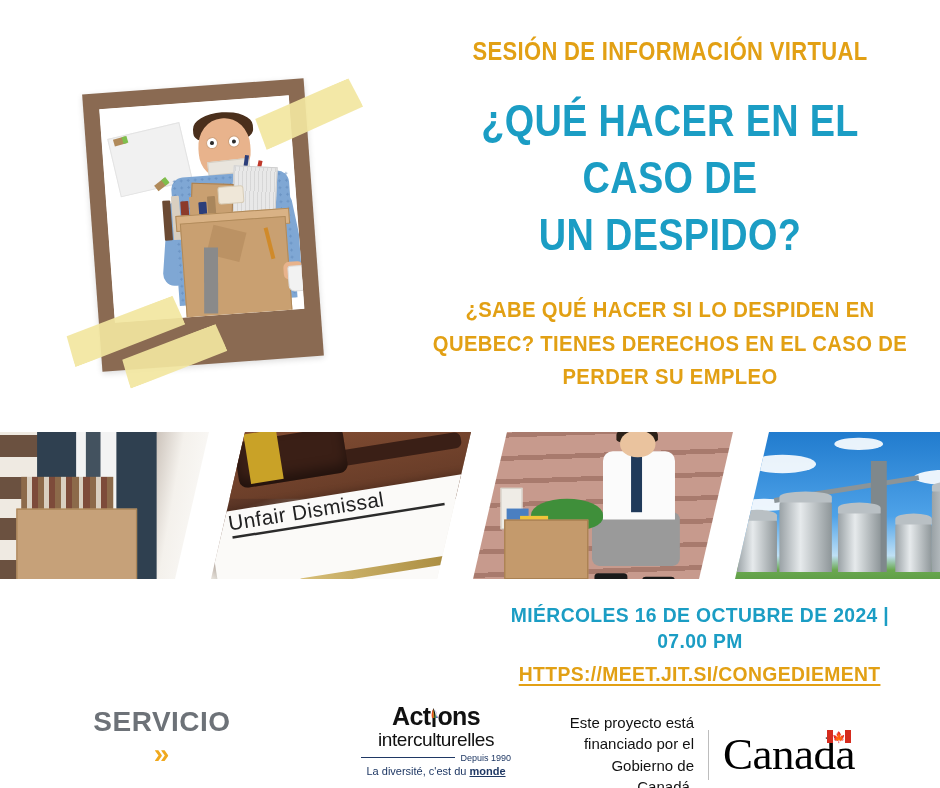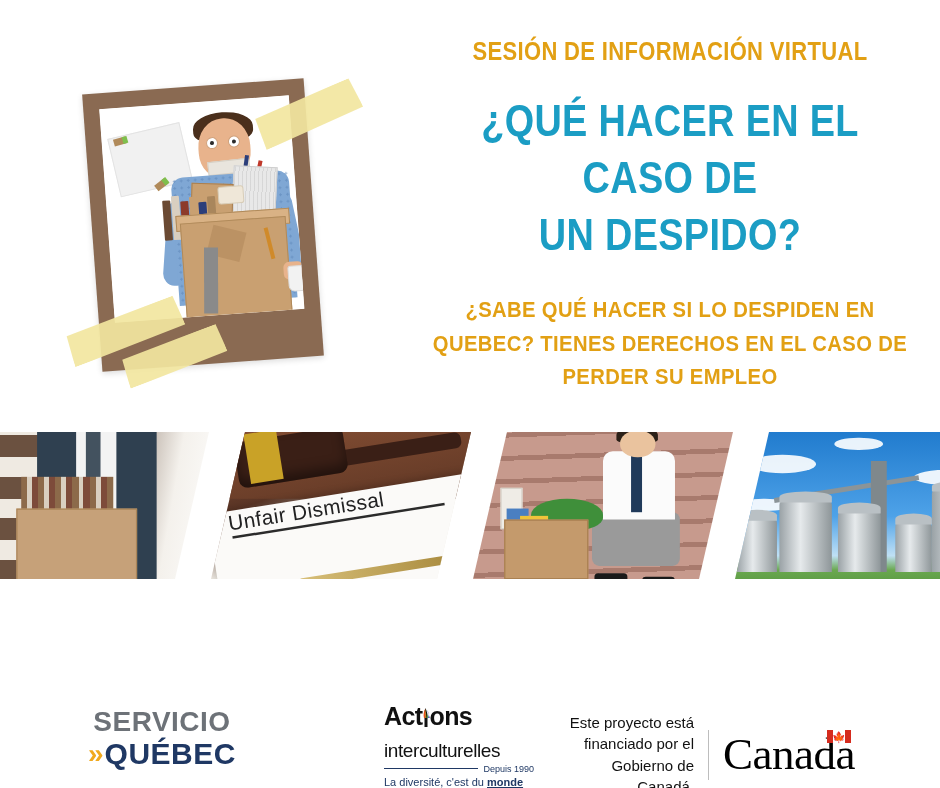--- a/index.html
+++ b/index.html
@@ -292,32 +292,33 @@
   }
   #li-bot {
     display: flex; align-items: center; justify-content: center;
     margin-top: 2px;
   }
   .chevrons { color: #F0A91E; font-size: 28px; font-weight: bold; letter-spacing: -5px; margin-right: 6px; }
   #li-quebec { font-size: 30px; font-weight: bold; color: #1F3864; letter-spacing: 0.5px; line-height: 1; }
 
   #logo-actions {
     position: absolute;
-    left: 384px;
+    left: 361px;
     top: 704px;
     width: 150px;
+    text-align: center;
   }
   #la-1 {
     font-size: 25px; font-weight: bold; color: #111; line-height: 1;
     letter-spacing: -0.6px; position: relative; display:inline-block;
   }
   .feather {
     display:inline-block; width:9px; height:19px; position:relative; vertical-align:-2px; margin:0 -1px;
   }
-  #la-2 { font-size: 19px; color: #111; line-height: 1.05; letter-spacing:-0.4px; margin-top:12px;}
+  #la-2 { font-size: 19px; color: #111; line-height: 1.05; letter-spacing:-0.4px; margin-top:1px;}
   #la-3 {
     display:flex; align-items:center; justify-content:flex-end; gap:5px;
     font-size: 9px; color: #1F3864; margin-top: 3px;
   }
   #la-3 .rule { flex:1; height:1px; background:#1F3864; }
   #la-4 { font-size: 11px; color: #1F3864; margin-top: 2px; white-space:nowrap;}
   #la-4 b { text-decoration: underline; }
 
   #logo-canada {
     position: absolute;
@@ -460,26 +461,29 @@
         <div class="silo" style="left:18%;width:17%;height:40%;"></div>
         <div class="silo" style="left:37%;width:14%;height:34%;"></div>
         <div class="silo" style="left:56%;width:12%;height:28%;"></div>
         <div class="silo" style="left:68%;width:22%;height:46%;"></div>
       </div>
     </div>
 
   </div>
 
 
+  <div id="bottom-right">
+    <div id="event-date" class="cond">MIÉRCOLES 16 DE OCTUBRE DE 2024  |  07.00 PM</div>
+    <a id="event-url" class="cond" href="#">HTTPS://MEET.JIT.SI/CONGEDIEMENT</a>
+  </div>
 
   <div id="logo-immigrant">
     <div id="li-top">SERVICIO</div>
     <div id="li-bot">
       <span class="chevrons">»</span>
-      <span id="li-quebec">QUÉBEC</span>
     </div>
   </div>
 
   <div id="logo-actions">
     <div id="la-1"><span>Act</span><span class="feather"><svg width="9" height="19" viewBox="0 0 9 19">
             <path d="M4.5 0 C6 4 7 7 6.5 11 L6.5 19 L3.5 19 L3.5 11 C3 7 3 4 4.5 0Z" fill="#111"></path>
             <path d="M4.2 1 C2.6 4 2.2 7 3 10 L4.2 10 Z" fill="#E94E1B"></path>
             <path d="M4.6 0.6 C4.2 4 4.2 7 4.4 10 L5.4 10 Z" fill="#F9B233"></path>
             <path d="M5.2 1 C6 4 6.2 7 5.8 10 L6.8 10 Z" fill="#3AAA35"></path>
             <path d="M6.0 1.6 C7.2 4.4 7.4 7.2 6.9 10 L8.0 10 Z" fill="#1D71B8"></path>

